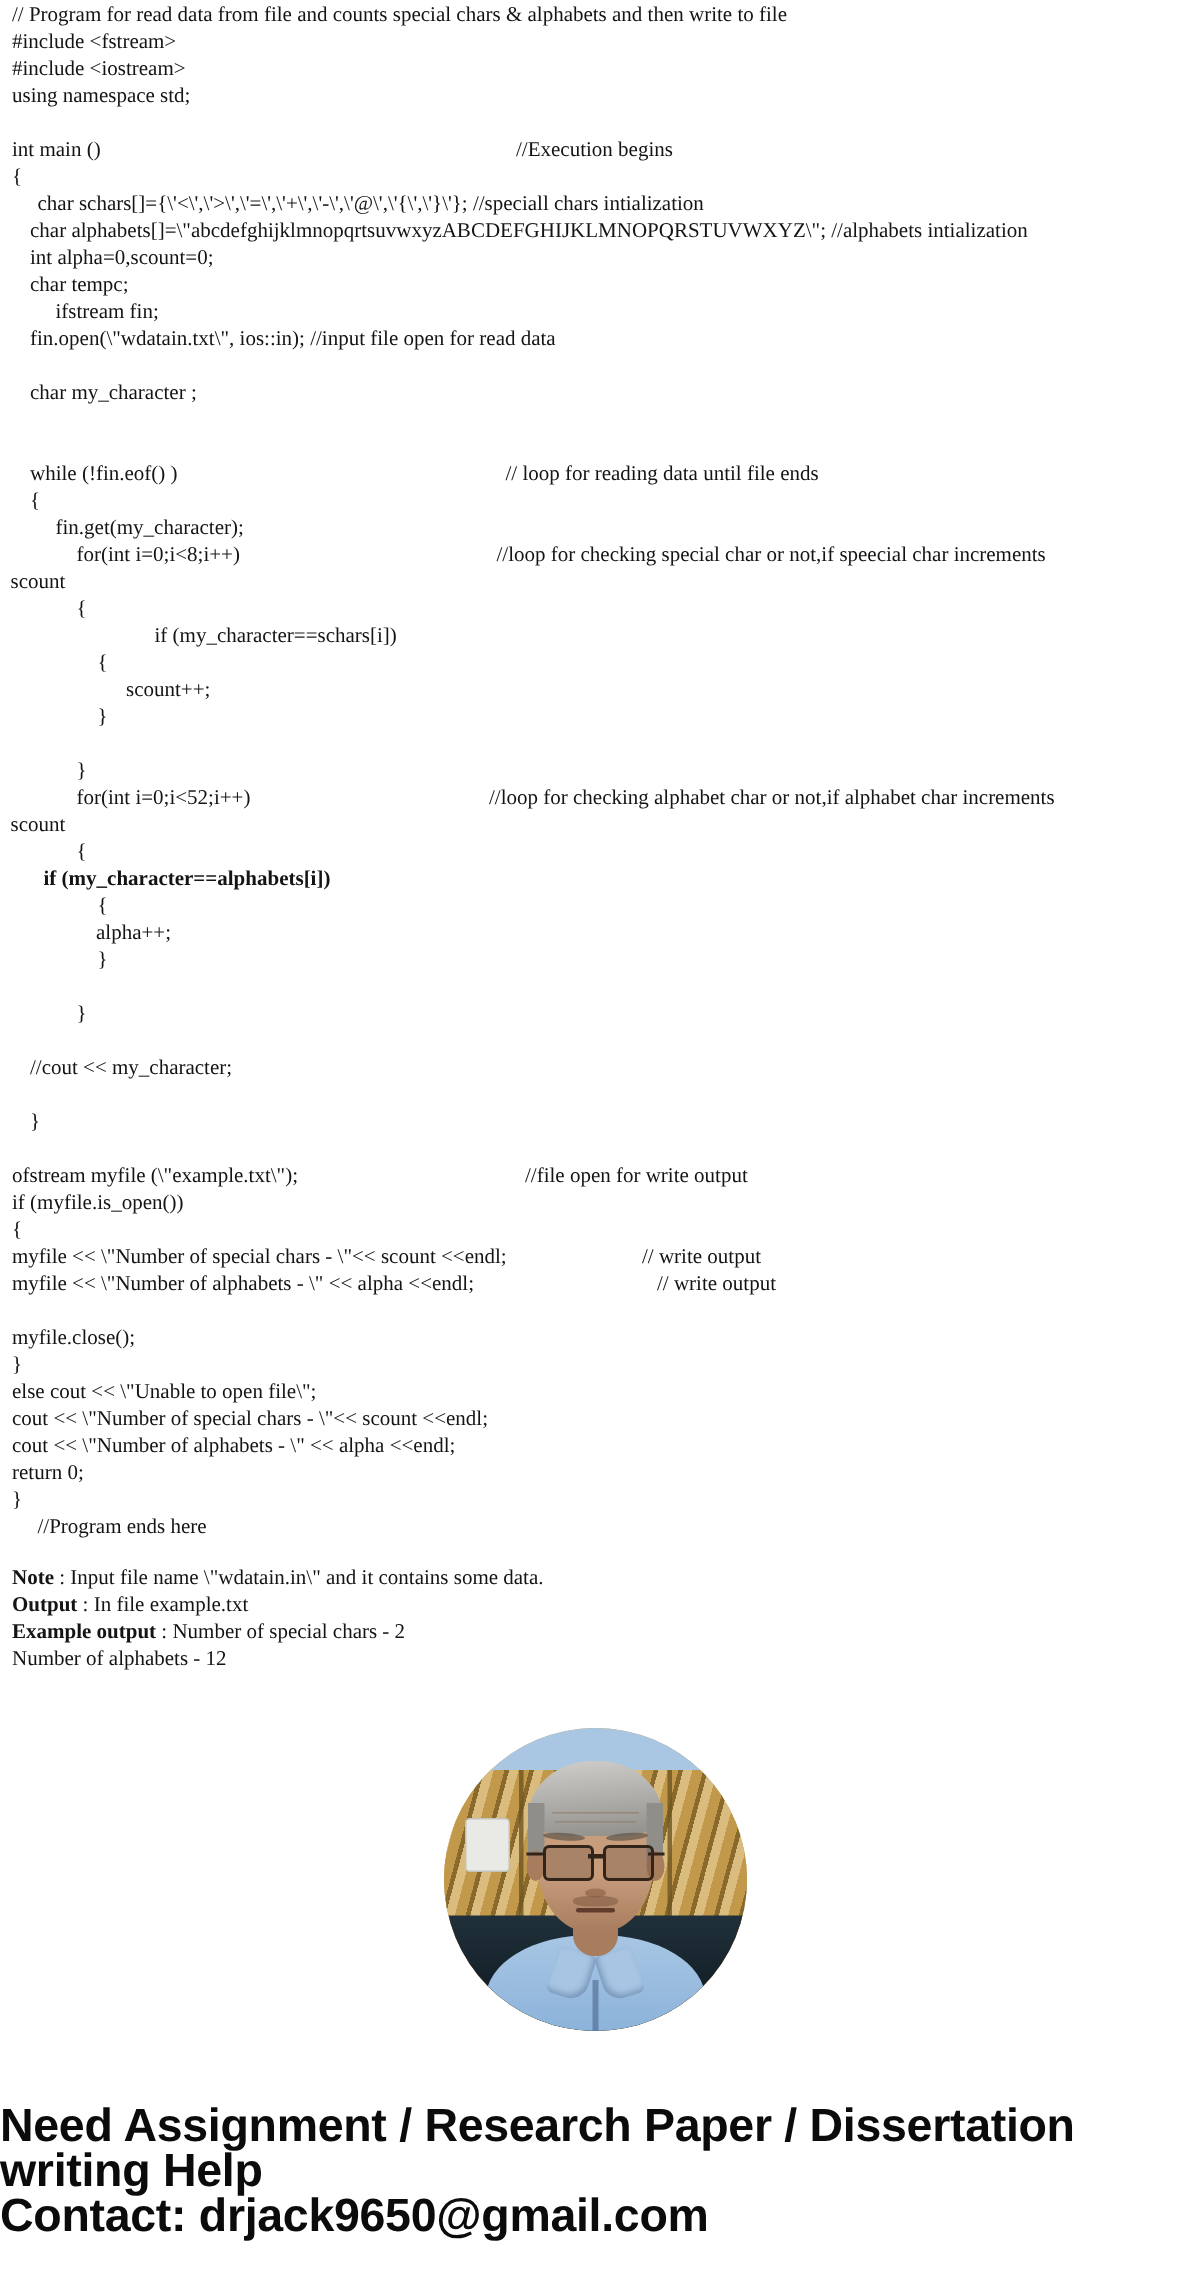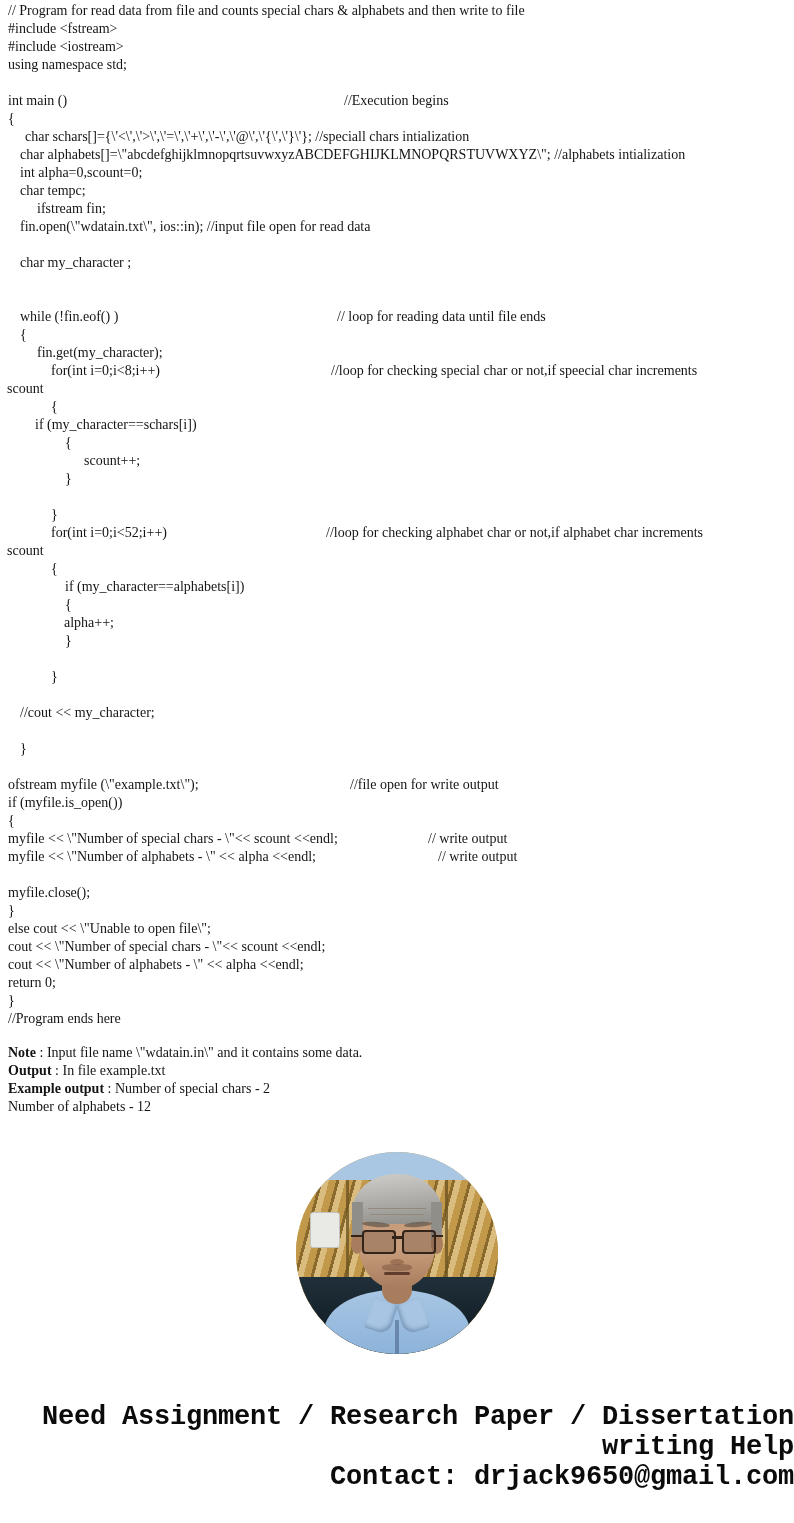--- a/index.html
+++ b/index.html
@@ -64,23 +64,23 @@
   .p-lens-right{left:106px;top:78px;width:30px;height:20px;border:2px solid var(--frame,#33241a);
     background:rgba(80,55,40,.25);border-radius:4px;}
   .p-bridge{left:96px;top:84px;width:10px;height:3px;background:var(--frame,#33241a);}
   .p-temple-left{left:55px;top:83px;width:11px;height:2px;background:var(--frame,#33241a);}
   .p-temple-right{left:136px;top:83px;width:11px;height:2px;background:var(--frame,#33241a);}
   .p-nose-shadow{left:94px;top:107px;width:14px;height:6px;background:rgba(120,75,50,.45);border-radius:50%;}
   .p-mustache{left:86px;top:112px;width:30px;height:7px;background:rgba(125,90,65,.55);border-radius:40%;}
   .p-mouth{left:88px;top:120px;width:26px;height:3px;background:var(--mouth,#5f3c2c);border-radius:2px;}
   
   .footer{
-    margin-top:48px;text-align:right;
-    font-family:Liberation Mono, monospace;
-    font-weight:700;font-size:27px;line-height:30px;color:#0b0b0b;
+    margin-top:48px;text-align:left;
+    font-family:Liberation Sans, sans-serif;
+    font-weight:700;font-size:31px;line-height:30px;color:#0b0b0b;
     letter-spacing:-0.2px;
   }
 </style>
 </head>
 <body>
 
 <div>
 
   <div id="code-block" class="code-block">
       <div class="code-line" style="padding-left: 8px;"><span>// Program for read data from file and counts special chars &amp; alphabets and then write to file</span></div>
@@ -99,30 +99,30 @@
       <div class="code-line" style="padding-left: 8px;"><span></span></div>
       <div class="code-line" style="padding-left: 20px;"><span>char my_character ;</span></div>
       <div class="code-line" style="padding-left: 8px;"><span></span></div>
       <div class="code-line" style="padding-left: 8px;"><span></span></div>
       <div class="code-line" style="padding-left: 20px;"><span>while (!fin.eof() )</span><span class="code-comment" style="left: 337px;">// loop for reading data until file ends</span></div>
       <div class="code-line" style="padding-left: 20px;"><span>{</span></div>
       <div class="code-line" style="padding-left: 37px;"><span>fin.get(my_character);</span></div>
       <div class="code-line" style="padding-left: 51px;"><span>for(int i=0;i&lt;8;i++)</span><span class="code-comment" style="left: 331px;">//loop for checking special char or not,if speecial char increments</span></div>
       <div class="code-line" style="padding-left: 7px;"><span>scount</span></div>
       <div class="code-line" style="padding-left: 51px;"><span>{</span></div>
-      <div class="code-line" style="padding-left: 35px;"><span>if (my_character==schars[i])</span></div>
+      <div class="code-line" style="padding-left: 103px;"><span>if (my_character==schars[i])</span></div>
       <div class="code-line" style="padding-left: 65px;"><span>{</span></div>
       <div class="code-line" style="padding-left: 84px;"><span>scount++;</span></div>
       <div class="code-line" style="padding-left: 65px;"><span>}</span></div>
       <div class="code-line" style="padding-left: 8px;"><span></span></div>
       <div class="code-line" style="padding-left: 51px;"><span>}</span></div>
       <div class="code-line" style="padding-left: 51px;"><span>for(int i=0;i&lt;52;i++)</span><span class="code-comment" style="left: 326px;">//loop for checking alphabet char or not,if alphabet char increments</span></div>
       <div class="code-line" style="padding-left: 7px;"><span>scount</span></div>
       <div class="code-line" style="padding-left: 51px;"><span>{</span></div>
-      <div class="code-line" style="padding-left: 65px;"><span>if (my_character==alphabets[i])</span></div>
+      <div class="code-line" style="padding-left: 29px; font-weight: bold;"><span>if (my_character==alphabets[i])</span></div>
       <div class="code-line" style="padding-left: 65px;"><span>{</span></div>
       <div class="code-line" style="padding-left: 64px;"><span>alpha++;</span></div>
       <div class="code-line" style="padding-left: 65px;"><span>}</span></div>
       <div class="code-line" style="padding-left: 8px;"><span></span></div>
       <div class="code-line" style="padding-left: 51px;"><span>}</span></div>
       <div class="code-line" style="padding-left: 8px;"><span></span></div>
       <div class="code-line" style="padding-left: 20px;"><span>//cout &lt;&lt; my_character;</span></div>
       <div class="code-line" style="padding-left: 8px;"><span></span></div>
       <div class="code-line" style="padding-left: 20px;"><span>}</span></div>
       <div class="code-line" style="padding-left: 8px;"><span></span></div>
@@ -132,21 +132,21 @@
       <div class="code-line" style="padding-left: 8px;"><span>myfile &lt;&lt; \"Number of special chars - \"&lt;&lt; scount &lt;&lt;endl;</span><span class="code-comment" style="left: 428px;">// write output</span></div>
       <div class="code-line" style="padding-left: 8px;"><span>myfile &lt;&lt; \"Number of alphabets - \" &lt;&lt; alpha &lt;&lt;endl;</span><span class="code-comment" style="left: 438px;">// write output</span></div>
       <div class="code-line" style="padding-left: 8px;"><span></span></div>
       <div class="code-line" style="padding-left: 8px;"><span>myfile.close();</span></div>
       <div class="code-line" style="padding-left: 8px;"><span>}</span></div>
       <div class="code-line" style="padding-left: 8px;"><span>else cout &lt;&lt; \"Unable to open file\";</span></div>
       <div class="code-line" style="padding-left: 8px;"><span>cout &lt;&lt; \"Number of special chars - \"&lt;&lt; scount &lt;&lt;endl;</span></div>
       <div class="code-line" style="padding-left: 8px;"><span>cout &lt;&lt; \"Number of alphabets - \" &lt;&lt; alpha &lt;&lt;endl;</span></div>
       <div class="code-line" style="padding-left: 8px;"><span>return 0;</span></div>
       <div class="code-line" style="padding-left: 8px;"><span>}</span></div>
-      <div class="code-line" style="padding-left: 8px;"><span>//Program ends here</span></div>
+      <div class="code-line" style="padding-left: 8px; margin-left: 17px;"><span>//Program ends here</span></div>
     </div>
 
   <div id="notes-block" class="notes">
       <div class="note-line"><span class="note-b">Note</span><span> : Input file name \"wdatain.in\" and it contains some data.</span></div>
       <div class="note-line"><span class="note-b">Output</span><span> : In file example.txt</span></div>
       <div class="note-line"><span class="note-b">Example output</span><span> : Number of special chars - 2</span></div>
       <div class="note-line"><span>Number of alphabets - 12</span></div>
     </div>
 
   <div class="photo" style="--sky: #a9c7e2; --wall: #c2984a; --wall-dark: #8a6a2c; --wall-light: #d9bc7e; --panel-line: #6d5520; --plate: #e9e9e6; --dark-bg: #20303a; --shirt: #8cb3da; --collar: #a8c6e4; --skin: #c79d7c; --skin-shadow: #a87d5e; --hair: #8f8e89; --hair-light: #cfcecb; --frame: #33241a; --mouth: #5f3c2c;">

